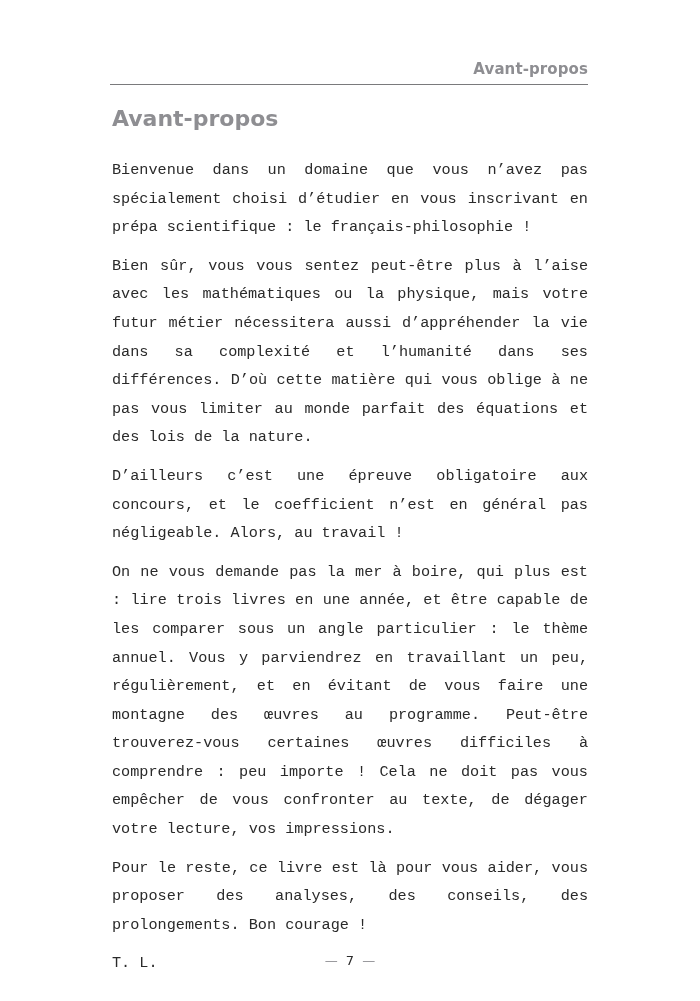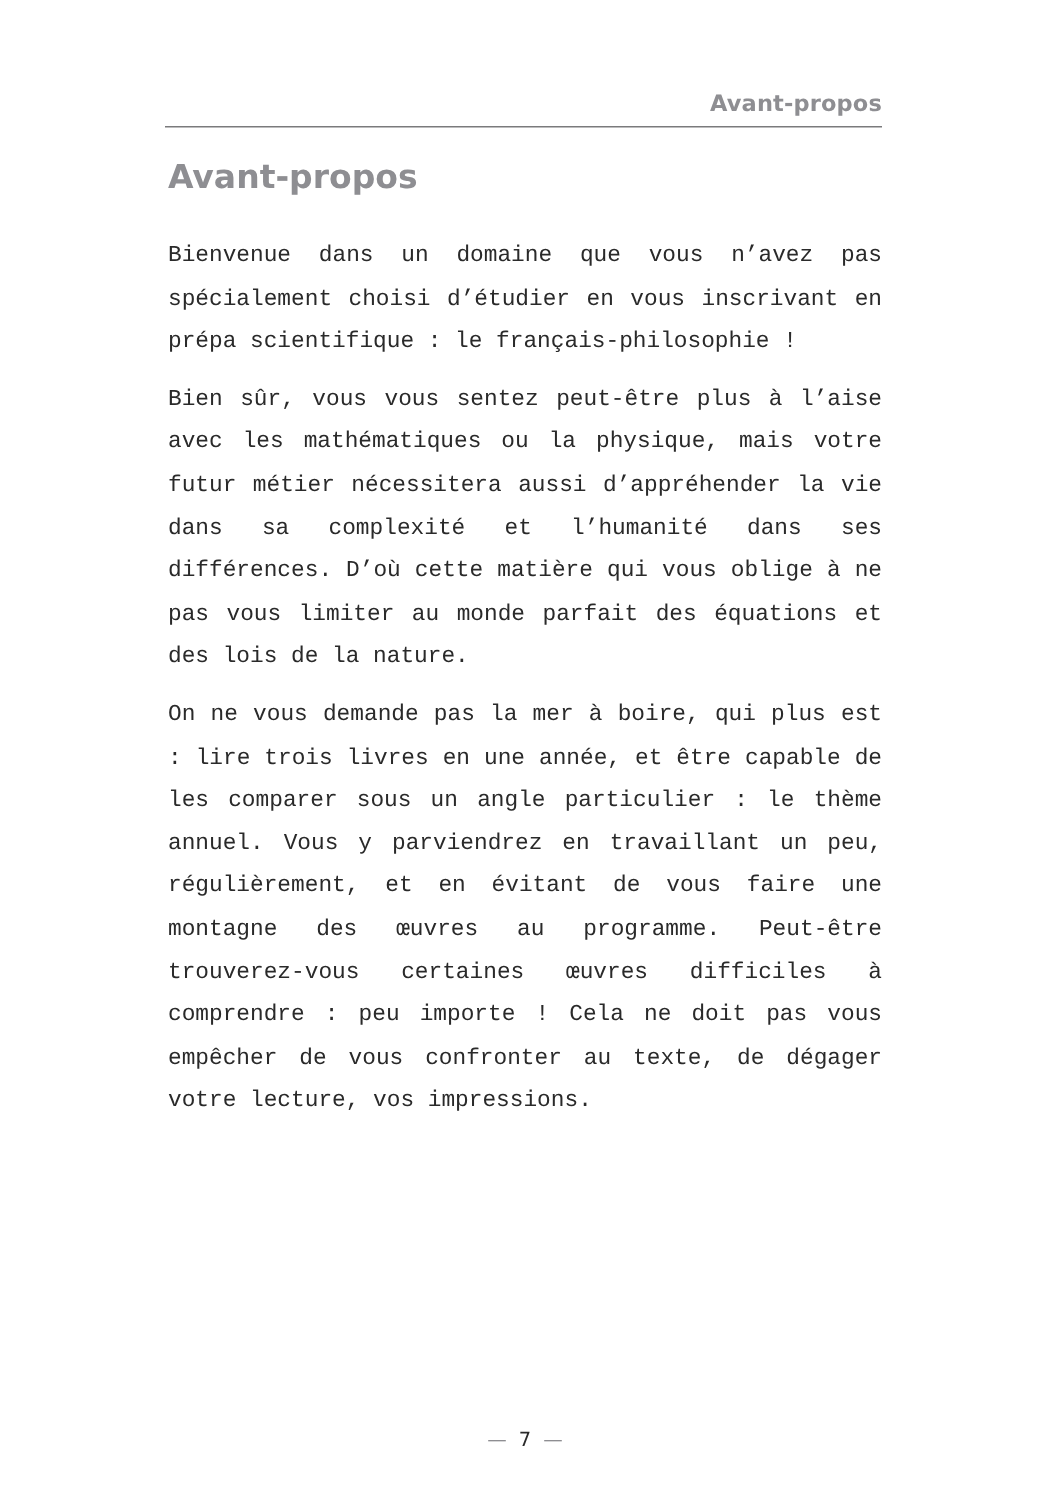--- a/index.html
+++ b/index.html
@@ -38,19 +38,22 @@
 <div class="page">
   <div class="running-header">
     <span class="running-title">Avant-propos</span>
   </div>
 
   <h1 class="chapter-title">Avant-propos</h1>
 
   <div class="body-text">
     <p>Bienvenue dans un domaine que vous n’avez pas spéciale­ment choisi d’étudier en vous inscrivant en prépa scienti­fique : le français-philosophie !</p>
     <p>Bien sûr, vous vous sentez peut-être plus à l’aise avec les mathématiques ou la physique, mais votre futur métier nécessitera aussi d’appréhender la vie dans sa complexité et l’humanité dans ses différences. D’où cette matière qui vous oblige à ne pas vous limiter au monde parfait des équations et des lois de la nature.</p>
+    <p>D’ailleurs c’est une épreuve obligatoire aux concours, et le coefficient n’est en général pas négligeable. Alors, au travail !</p>
     <p>On ne vous demande pas la mer à boire, qui plus est : lire trois livres en une année, et être capable de les comparer sous un angle particulier : le thème annuel. Vous y parvien­drez en travaillant un peu, régulièrement, et en évitant de vous faire une montagne des œuvres au programme. Peut-être trouverez-vous certaines œuvres difficiles à comprendre : peu importe ! Cela ne doit pas vous empêcher de vous confronter au texte, de dégager votre lecture, vos impressions.</p>
+    <p>Pour le reste, ce livre est là pour vous aider, vous proposer des analyses, des conseils, des prolongements. Bon courage !</p>
+    <p class="signature">T. L.</p>
   </div>
 
   <div class="folio">
     <span class="dash">—</span><span>7</span><span class="dash">—</span>
   </div>
 </div>
 
 </body></html>

